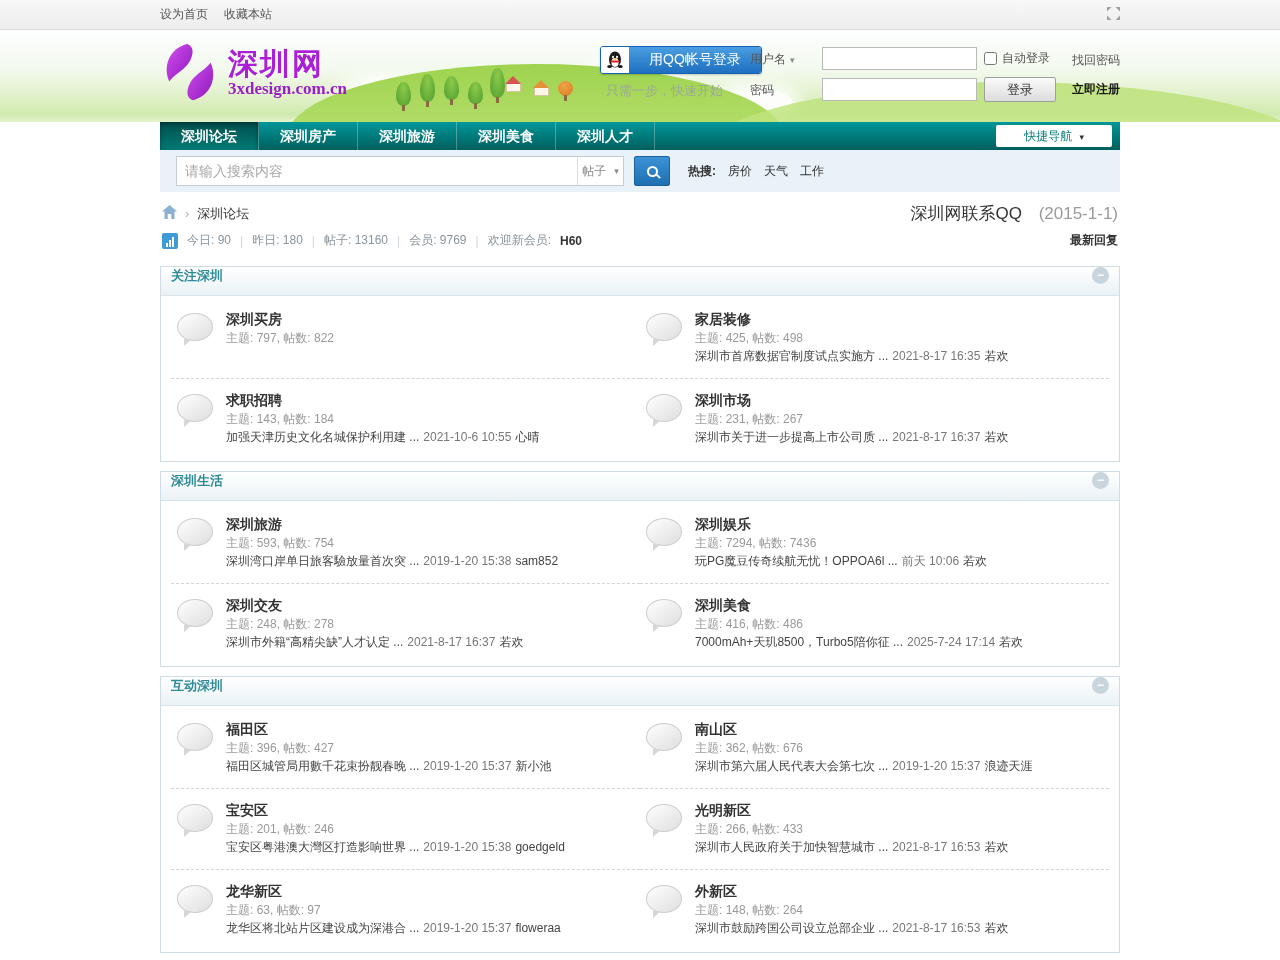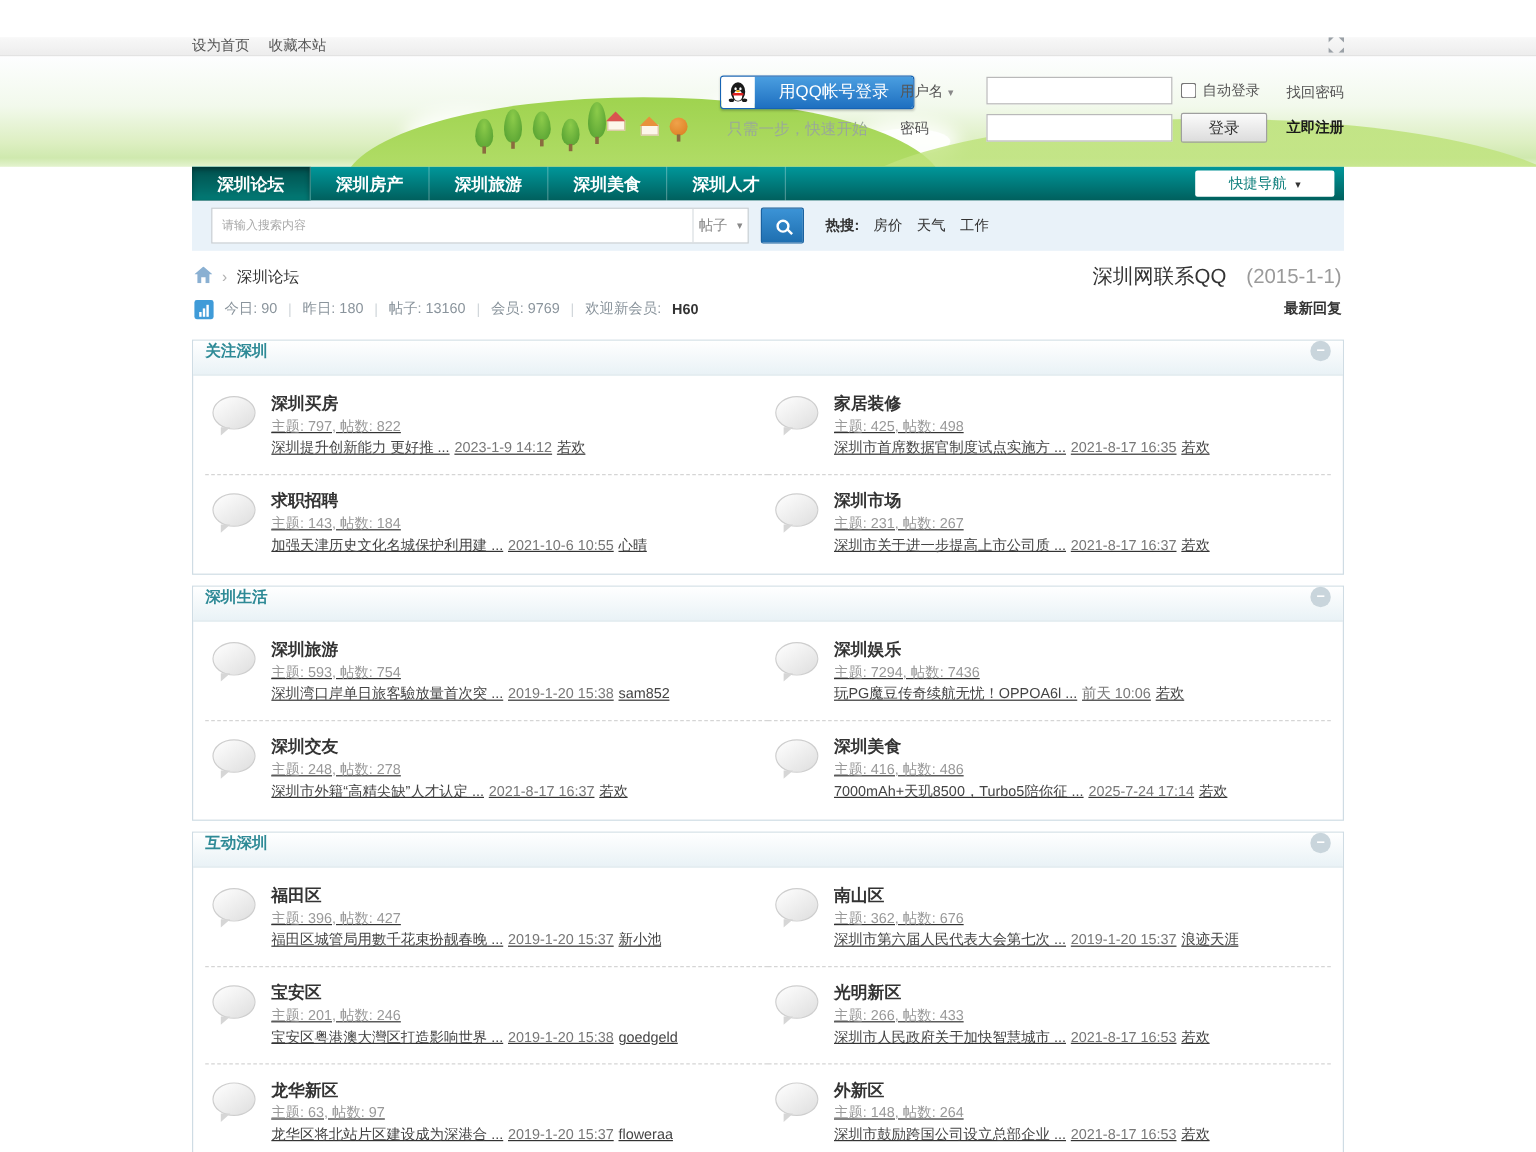--- a/index.html
+++ b/index.html
@@ -4,21 +4,21 @@
 <style>
   * { box-sizing: border-box; margin: 0; padding: 0; }
   html,body { width:1280px; height:960px; }
   body {
     font-family: "Liberation Sans", "DejaVu Sans", sans-serif;
     font-size: 12px; color:#333; background:#fff; overflow:hidden;
   }
   a { text-decoration:none; color:inherit; cursor:pointer; }
 
   
-  .topbar { height:16px; background:linear-gradient(#f8f8f8,#ededed); border-bottom:1px solid #dcdcdc;margin-top:31px; }
+  .topbar { height:30px; background:linear-gradient(#f8f8f8,#ededed); border-bottom:1px solid #dcdcdc; }
   .topbar-in { width:960px; margin:0 auto; height:100%; display:flex; align-items:center; justify-content:space-between; }
   .topbar-links { display:flex; gap:16px; color:#555; }
 
   
   .banner { position:relative; height:92px; overflow:hidden;
     background:linear-gradient(180deg,#fdfeff 0%,#f2f9ec 45%,#ddefc2 78%,#cfe9ae 92%,#e4f3cf 100%); }
   .banner-in { position:relative; width:960px; margin:0 auto; height:100%; }
   .scene { position:absolute; inset:0; pointer-events:none; }
   .rainbow { position:absolute; left:343px; top:30px; width:390px; height:200px;
     background:radial-gradient(circle at 50% 100%, rgba(0,0,0,0) 94px,
@@ -71,21 +71,21 @@
     border-right:1px solid rgba(255,255,255,.28); cursor:pointer; }
   .nav-item.active { background:linear-gradient(#014f4d,#027a75); box-shadow:inset 0 2px 4px rgba(0,0,0,.35); }
   .quick-nav { position:absolute; right:8px; top:3px; height:22px; background:#fff; border-radius:2px;
     color:#0a7d7a; font-size:12px; line-height:22px; padding:0 28px; cursor:pointer; }
   .quick-nav .caret { color:#333; }
 
   
   .search-band { width:960px; margin:0 auto; height:42px; background:#e9f2f9; display:flex;
     align-items:center; padding:0 16px; gap:10px; }
   .search-group { display:flex; height:30px; border:1px solid #c6cdd3; background:#fff; }
-  .search-input { width:400px; border:0; outline:none; padding:0 8px; font-size:10px; color:#c2410c; background:transparent; }
+  .search-input { width:400px; border:0; outline:none; padding:0 8px; font-size:14px; color:#c2410c; background:transparent; }
   .search-input::placeholder { color:#a9a9a9; }
   .search-type { width:46px; border-left:1px solid #d9dee2; display:flex; align-items:center;
     justify-content:center; gap:4px; color:#888; cursor:pointer; }
   .search-btn { width:36px; height:30px; background:linear-gradient(#3b93d6,#1f6fb0); border:1px solid #1a62a0;
     border-radius:2px; display:flex; align-items:center; justify-content:center; cursor:pointer; }
   .mag { position:relative; width:11px; height:11px; border:2px solid #fff; border-radius:50%; display:block; }
   .mag::after { content:''; position:absolute; width:2px; height:6px; background:#fff;
     right:-3px; bottom:-4px; transform:rotate(-45deg); }
   .hot { display:flex; gap:12px; margin-left:8px; color:#333; }
   .hot .hot-label { font-weight:bold; }
@@ -107,21 +107,21 @@
   .latest { font-weight:bold; color:#333; font-size:12px; }
 
   
   .cat { border:1px solid #cfdce4; margin-top:9px; background:#fff; }
   .cat-head { height:29px; background:linear-gradient(#ffffff,#e9f2f6); border-bottom:1px solid #d8e4ea;
     display:flex; justify-content:space-between; padding:0 10px; }
   .cat-title { color:#2e8a96; font-weight:bold; font-size:13px; }
   .circle-btn { width:17px; height:17px; border-radius:50%; background:#c9d5dc; color:#fff; font-weight:bold;
     font-size:12px; line-height:16px; text-align:center; cursor:pointer; }
   .cat-body { display:grid; grid-template-columns:1fr 1fr; padding:2px 10px; }
-  .cell { display:flex; gap:13px; padding:12px 8px 12px 6px;text-decoration:underline; }
+  .cell { display:flex; gap:13px; padding:12px 8px 12px 6px; }
   .cell.sep { border-bottom:1px dashed #d5d5d5; }
   .fbubble { position:relative; flex:0 0 36px; width:36px; height:28px; margin-top:3px;
     background:linear-gradient(145deg,#ffffff,#dedede); border:1px solid #cecece; border-radius:50%; }
   .fbubble::after { content:''; position:absolute; left:6px; bottom:-6px;
     border-top:7px solid #d6d6d6; border-right:8px solid transparent; }
   .finfo { min-width:0; }
   .fname { display:inline-block; font-size:14px; font-weight:bold; color:#333; line-height:19px; }
   .fstats { color:#999; line-height:18px; }
   .flast { line-height:19px; white-space:nowrap; overflow:hidden; }
   .flast .lt { color:#444; }
@@ -160,20 +160,38 @@
     <span class="tree" style="left:420px;bottom:20px;height:28px;"></span>
     <span class="tree" style="left:444px;bottom:22px;height:24px;"></span>
     <span class="tree" style="left:468px;bottom:18px;height:22px;"></span>
     <span class="tree" style="left:490px;bottom:24px;height:30px;"></span>
     <span class="tree round" style="left:558px;bottom:26px;height:15px;"></span>
     <span class="house" style="left:506px;bottom:30px;"></span>
     <span class="house orange" style="left:534px;bottom:26px;"></span>
   </div>
 
   <div class="banner-in">
+    <div class="logo">
+      <span>
+        <svg width="60" height="60" viewBox="0 0 64 64">
+          <defs>
+            <linearGradient id="lg" x1="0" y1="0" x2="1" y2="1">
+              <stop offset="0" stop-color="#d44ff2"></stop>
+                <stop offset="1" stop-color="#8c18b8"></stop>
+            </linearGradient>
+          </defs>
+          <path d="M29 2 C9 7 3 27 10 42 C19 31 30 29 34 15 C36 8 34 4 29 2Z" fill="url(#lg)"></path>
+          <path d="M35 62 C55 57 61 37 54 22 C45 33 34 35 30 49 C28 56 30 60 35 62Z" fill="url(#lg)"></path>
+        </svg>
+      </span>
+      <span class="logo-texts">
+        <span class="site-name">深圳网</span>
+        <span class="site-domain">3xdesign.com.cn</span>
+      </span>
+    </div>
 
     <div class="qq-btn">
       <span class="qq-ico">
         <svg width="16" height="18" viewBox="0 0 16 18">
           <ellipse cx="8" cy="8.5" rx="6" ry="8" fill="#1a1a1a"></ellipse>
           <ellipse cx="8" cy="11.5" rx="3.6" ry="4.4" fill="#fff"></ellipse>
           <rect x="3.4" y="9.4" width="9.2" height="2.1" rx="1" fill="#e02020"></rect>
           <ellipse cx="6" cy="6" rx="1" ry="1.3" fill="#fff"></ellipse>
           <ellipse cx="10" cy="6" rx="1" ry="1.3" fill="#fff"></ellipse>
           <ellipse cx="8" cy="8" rx="1.6" ry=".8" fill="#f7b500"></ellipse>
@@ -275,23 +293,20 @@
     <div class="cat-head">
       <a class="cat-title">关注深圳</a>
       <span class="circle-btn">−</span>
     </div>
     <div class="cat-body">
       <div class="cell sep">
         <span class="fbubble"></span>
         <div class="finfo">
           <a class="fname">深圳买房</a>
           <div class="fstats">主题: 797, 帖数: 822</div>
-          <div class="flast">
-            <a class="lt">深圳提升创新能力 更好推 ...</a><span class="ld">2023-1-9 14:12</span><a class="lu">若欢</a>
-          </div>
         </div>
       </div>
       <div class="cell sep">
         <span class="fbubble"></span>
         <div class="finfo">
           <a class="fname">家居装修</a>
           <div class="fstats">主题: 425, 帖数: 498</div>
           <div class="flast">
             <a class="lt">深圳市首席数据官制度试点实施方 ...</a><span class="ld">2021-8-17 16:35</span><a class="lu">若欢</a>
           </div>

